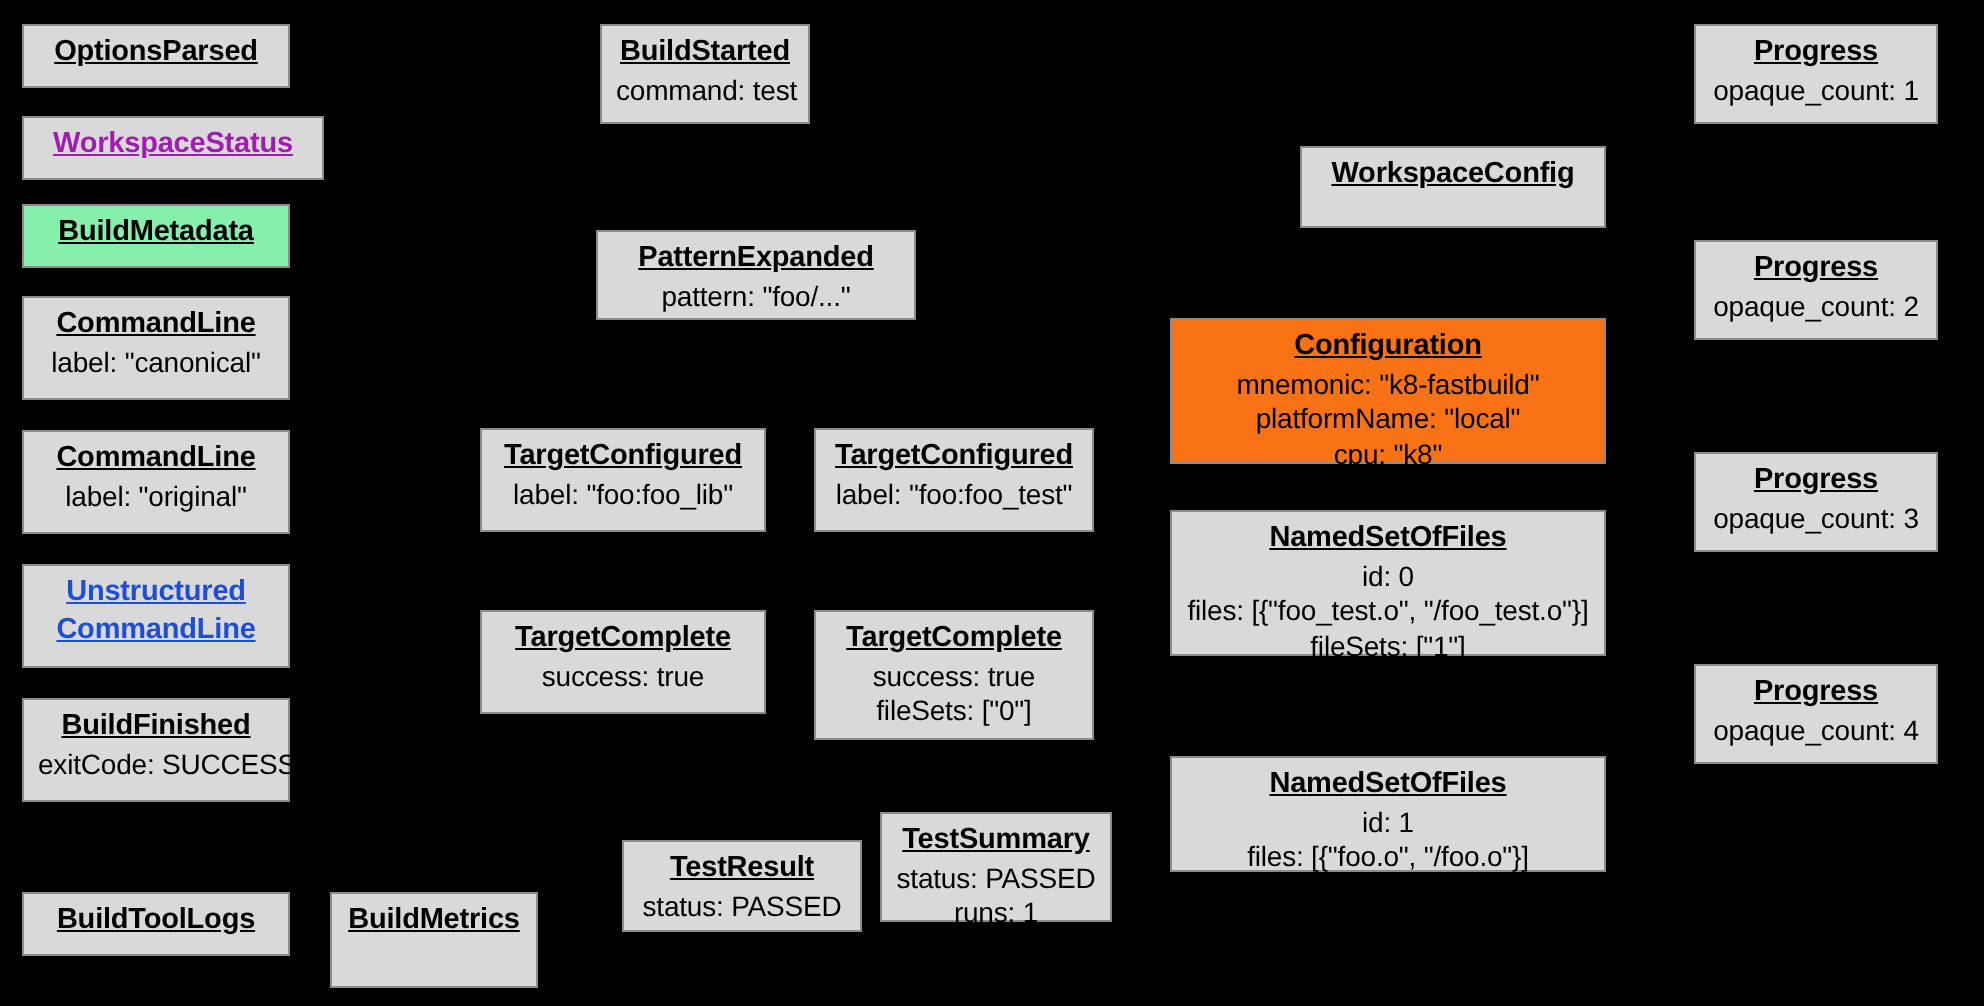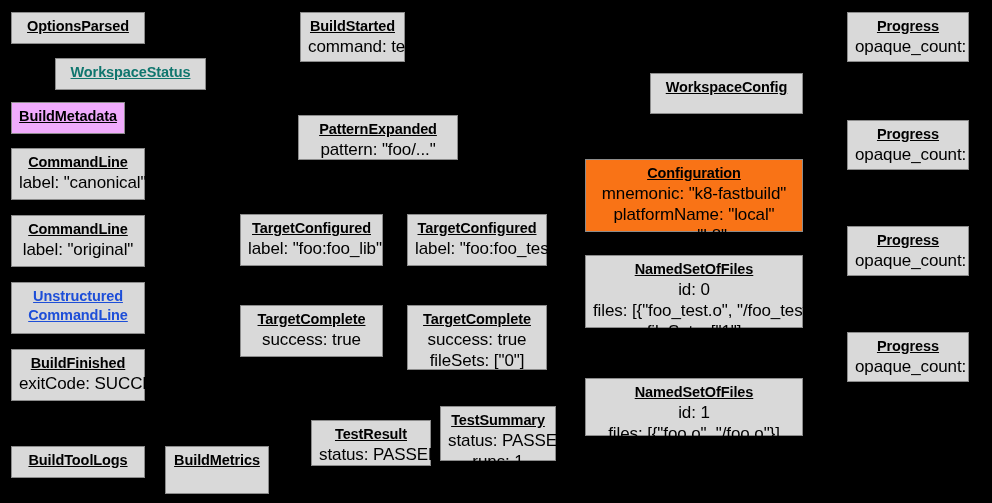--- a/index.html
+++ b/index.html
@@ -30,39 +30,39 @@
     font-weight: bold;
     text-decoration: underline;
     display: inline-block;
     white-space: pre;
     letter-spacing: -0.1px;
   }
   .node .title-block {
     display: block;
   }
   .node .field {
-    font-size: 17px;
+    font-size: 14px;
     font-weight: normal;
     white-space: pre;
     display: block;
     margin-top: 1px;
     letter-spacing: -0.1px;
   }
 </style>
 </head>
 <body>
 
 <div id="canvas" style="width: 992px; height: 503px; background: rgb(0, 0, 0);">
     <div class="node" style="left: 11px; top: 12px; width: 134px; height: 32px; background: rgb(217, 217, 217); border-color: rgb(140, 140, 140); color: rgb(0, 0, 0);">
       <div class="title-block"><span class="title">OptionsParsed</span></div>
     </div>
-    <div class="node" style="left: 11px; top: 58px; width: 151px; height: 32px; background: rgb(217, 217, 217); border-color: rgb(140, 140, 140); color: #0f766e; margin-left: 44px;">
+    <div class="node" style="left: 11px; top: 58px; width: 151px; height: 32px; background: rgb(217, 217, 217); border-color: rgb(140, 140, 140); color: #a21caf;">
       <div class="title-block"><span class="title">WorkspaceStatus</span></div>
     </div>
-    <div class="node" style="left: 11px; top: 102px; width: 114px; height: 32px; background: #f0abfc; border-color: rgb(140, 140, 140); color: rgb(0, 0, 0);">
+    <div class="node" style="left: 11px; top: 102px; width: 134px; height: 32px; background: #86efac; border-color: rgb(140, 140, 140); color: rgb(0, 0, 0);">
       <div class="title-block"><span class="title">BuildMetadata</span></div>
     </div>
     <div class="node" style="left: 11px; top: 148px; width: 134px; height: 52px; background: rgb(217, 217, 217); border-color: rgb(140, 140, 140); color: rgb(0, 0, 0);">
       <div class="title-block"><span class="title">CommandLine</span></div>
       <span class="field">label: "canonical"</span>
     </div>
     <div class="node" style="left: 11px; top: 215px; width: 134px; height: 52px; background: rgb(217, 217, 217); border-color: rgb(140, 140, 140); color: rgb(0, 0, 0);">
       <div class="title-block"><span class="title">CommandLine</span></div>
       <span class="field">label: "original"</span>
     </div>

